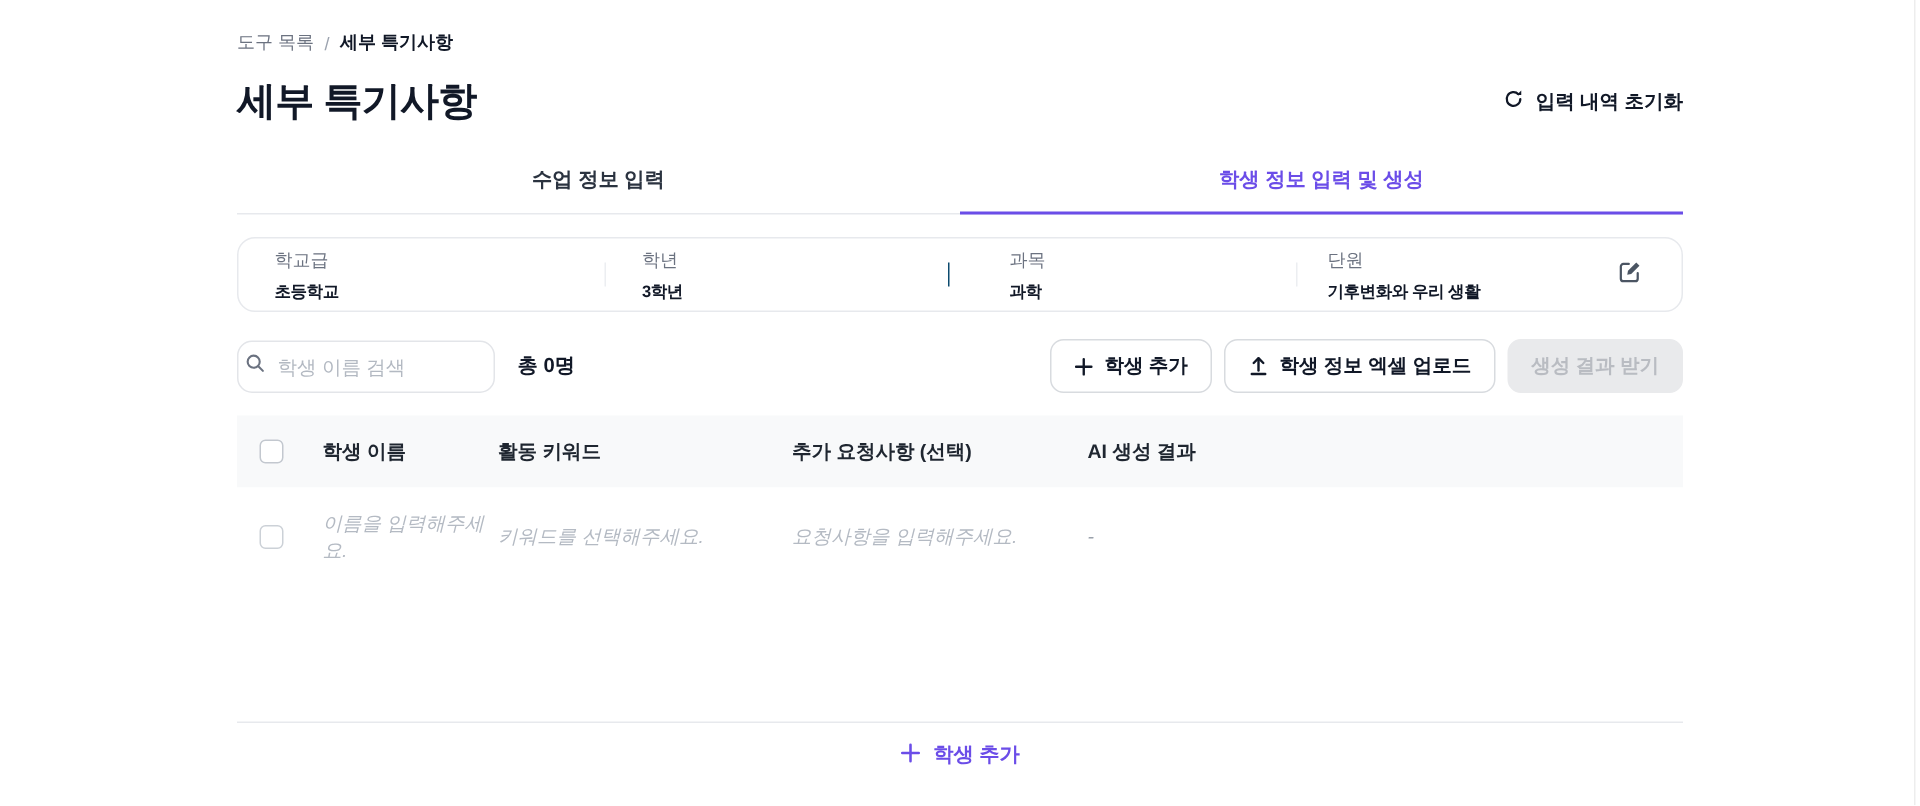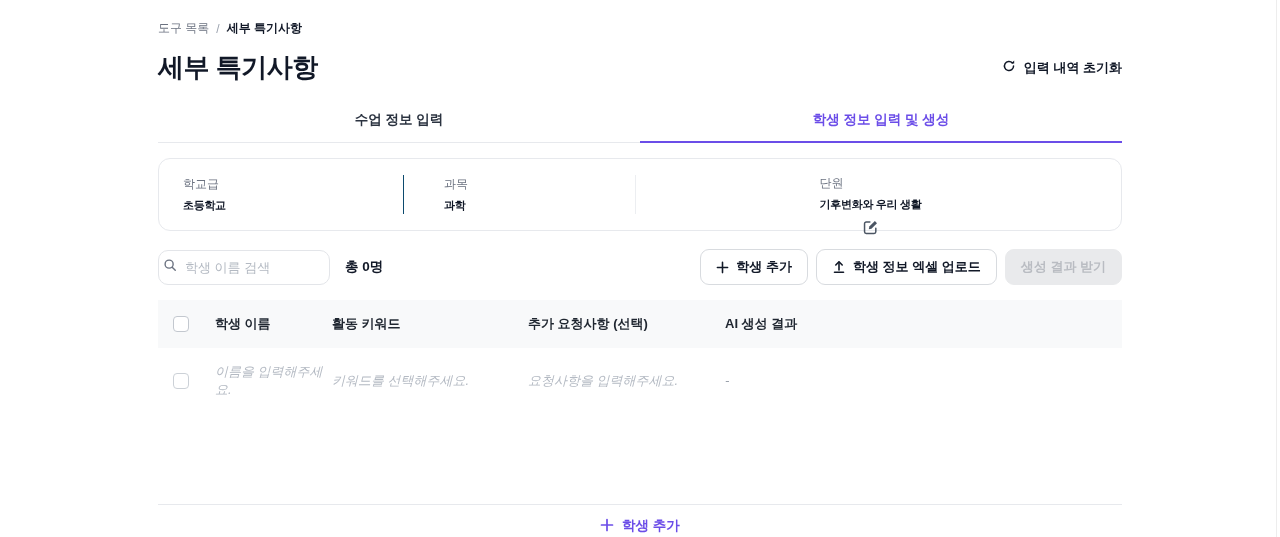--- a/index.html
+++ b/index.html
@@ -86,35 +86,35 @@
     background: #6b4de8;
   }
   
   .info-card {
     margin-top: 15px;
     border: 1px solid #e7e9ed;
     border-radius: 12px;
     padding: 16px 24px;
     display: flex;
     align-items: stretch;
-    height: 73px;
+    height: 50px;
     background: #fff;
   }
   .info-field {
     display: flex;
     flex-direction: column;
     justify-content: center;
     gap: 5px;
   }
   .info-field .label { font-size: 12px; color: #6b7280; }
   .info-field .value { font-size: 11px; font-weight: 700; color: #111827; letter-spacing: -0.3px; }
   .f1 { width: 220px; }
   .f2 { width: 229px; border-left: 1px solid #eceef1; padding-left: 24px; }
   .f3 { width: 232px; border-left: 1px solid #0c4a6e; padding-left: 40px; }
-  .f4 { flex: 1; border-left: 1px solid #eceef1; padding-left: 8px; flex-direction: column; align-items: center; justify-content: space-between; }
+  .f4 { flex: 1; border-left: 1px solid #eceef1; padding-left: 20px; flex-direction: row; align-items: center; justify-content: space-between; }
   .f4 .field-inner { display: flex; flex-direction: column; gap: 5px; }
   .edit-icon-btn { background: none; border: none; cursor: pointer; color: #4b5563; padding: 2px; }
   
   .toolbar {
     margin-top: 18px;
     display: flex;
     justify-content: space-between;
     align-items: center;
   }
   .toolbar-left { display: flex; align-items: center; }
@@ -242,20 +242,24 @@
 
     <div class="tabs">
       <div class="tab">수업 정보 입력</div>
       <div class="tab active">학생 정보 입력 및 생성</div>
     </div>
 
     <div class="info-card">
       <div class="info-field f1">
         <span class="label">학교급</span>
         <span class="value">초등학교</span>
+      </div>
+      <div class="info-field f2">
+        <span class="label">학년</span>
+        <span class="value">3학년</span>
       </div>
       <div class="info-field f3">
         <span class="label">과목</span>
         <span class="value">과학</span>
       </div>
       <div class="info-field f4">
         <div class="field-inner">
           <span class="label">단원</span>
           <span class="value">기후변화와 우리 생활</span>
         </div>

